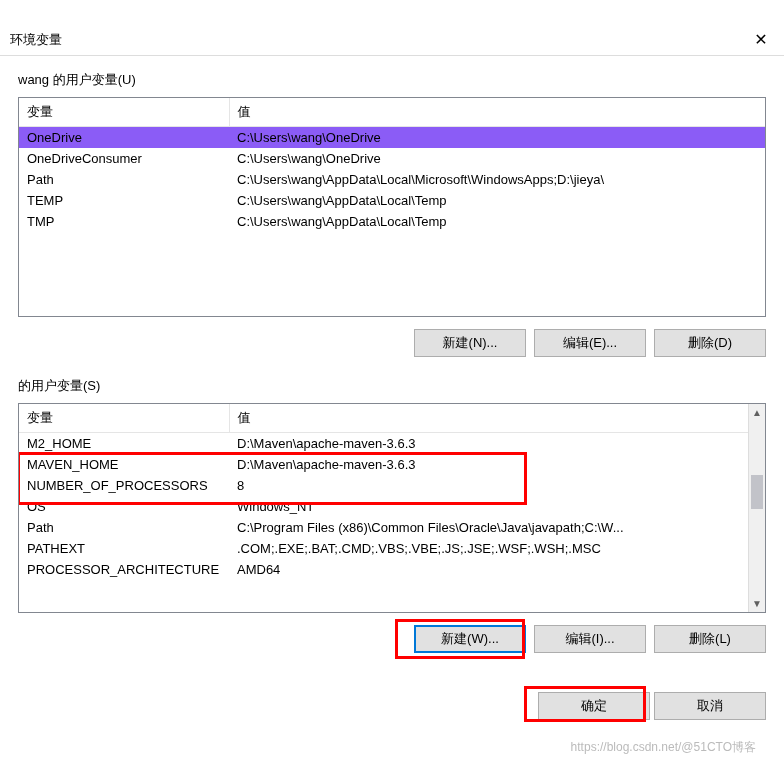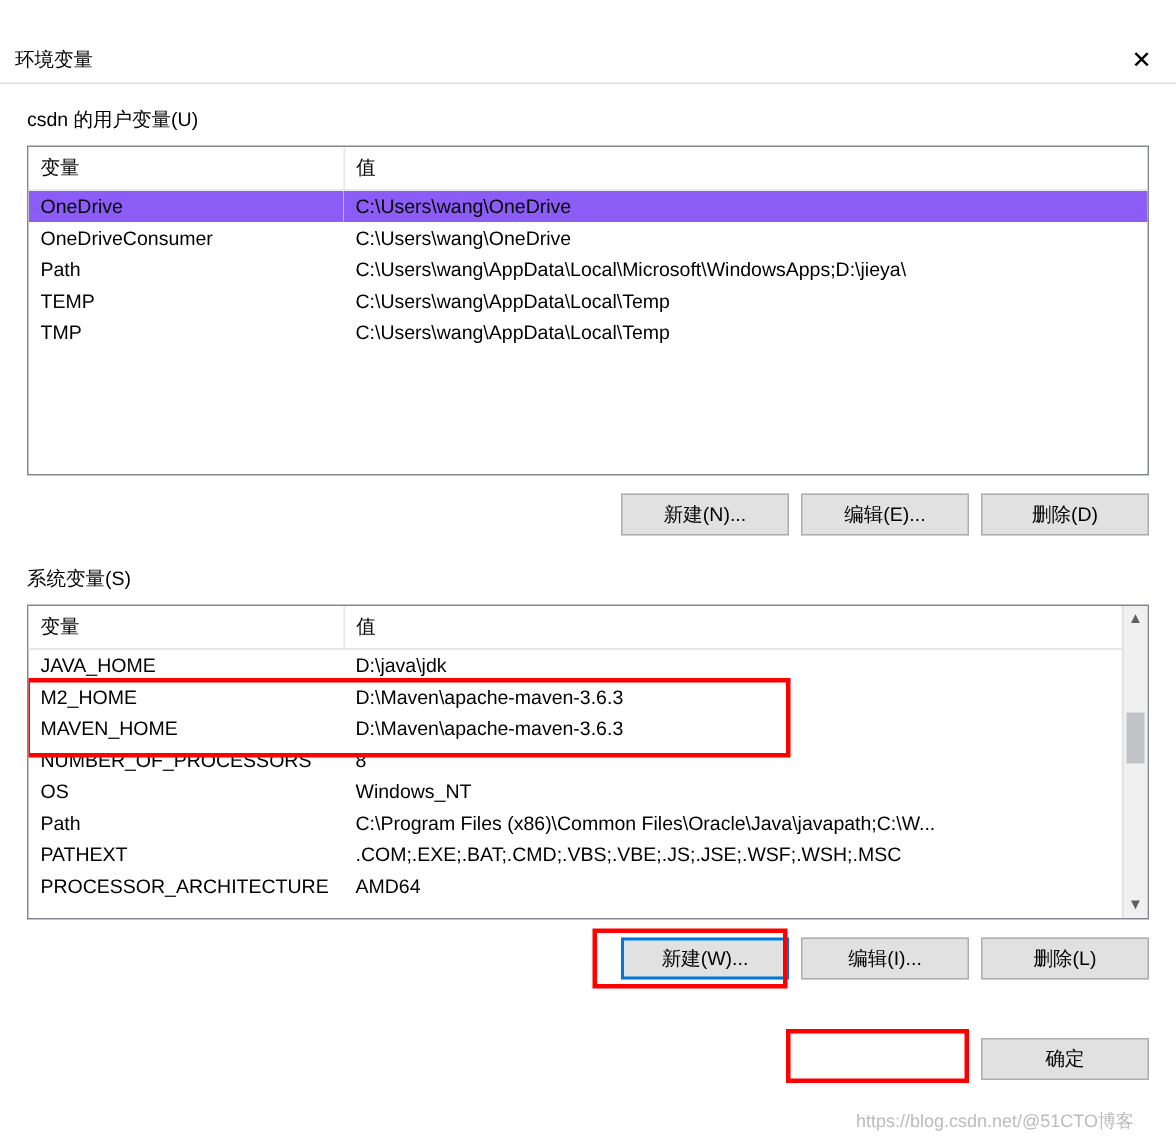--- a/index.html
+++ b/index.html
@@ -35,21 +35,21 @@
 <body>
 
 <div class="titlebar">
   <span>环境变量</span>
   <div class="close-btn">✕</div>
 </div>
 
 <div class="content">
 
   <div class="group">
-    <span class="group-label">csdn 的用户变量(U)</span>
+    <span class="group-label">wang 的用户变量(U)</span>
     <div class="table-wrap">
       <table>
         <colgroup>
             <col class="var-col">
             <col>
           </colgroup>
         <thead>
           <tr>
             <th>变量</th>
             <th>值</th>
@@ -80,39 +80,35 @@
       </table>
     </div>
     <div class="btn-row">
       <button>新建(N)...</button>
       <button>编辑(E)...</button>
       <button>删除(D)</button>
     </div>
   </div>
 
   <div class="group" style="position:relative;">
-    <span class="group-label">系统变量(S)</span>
+    <span class="group-label">的用户变量(S)</span>
     <div class="table-wrap with-scroll sys-wrap" style="position:relative;">
       <div class="table-inner">
         <table>
           <colgroup>
               <col class="var-col">
               <col>
             </colgroup>
           <thead>
             <tr>
               <th>变量</th>
               <th>值</th>
             </tr>
           </thead>
           <tbody id="sys-body">
-              <tr>
-                <td>JAVA_HOME</td>
-                <td>D:\java\jdk</td>
-              </tr>
               <tr>
                 <td>M2_HOME</td>
                 <td>D:\Maven\apache-maven-3.6.3</td>
               </tr>
               <tr>
                 <td>MAVEN_HOME</td>
                 <td>D:\Maven\apache-maven-3.6.3</td>
               </tr>
               <tr>
                 <td>NUMBER_OF_PROCESSORS</td>
@@ -152,15 +148,16 @@
       <button>编辑(I)...</button>
       <button>删除(L)</button>
     </div>
   </div>
 
 </div>
 
 <div class="footer-row" style="position:relative;">
   <div class="highlight-btn" style="right:138px; top:-2px; width:122px; height:36px;"></div>
   <button>确定</button>
+  <button>取消</button>
 </div>
 
 <div class="watermark">https://blog.csdn.net/@51CTO博客</div>
 
 </body></html>

